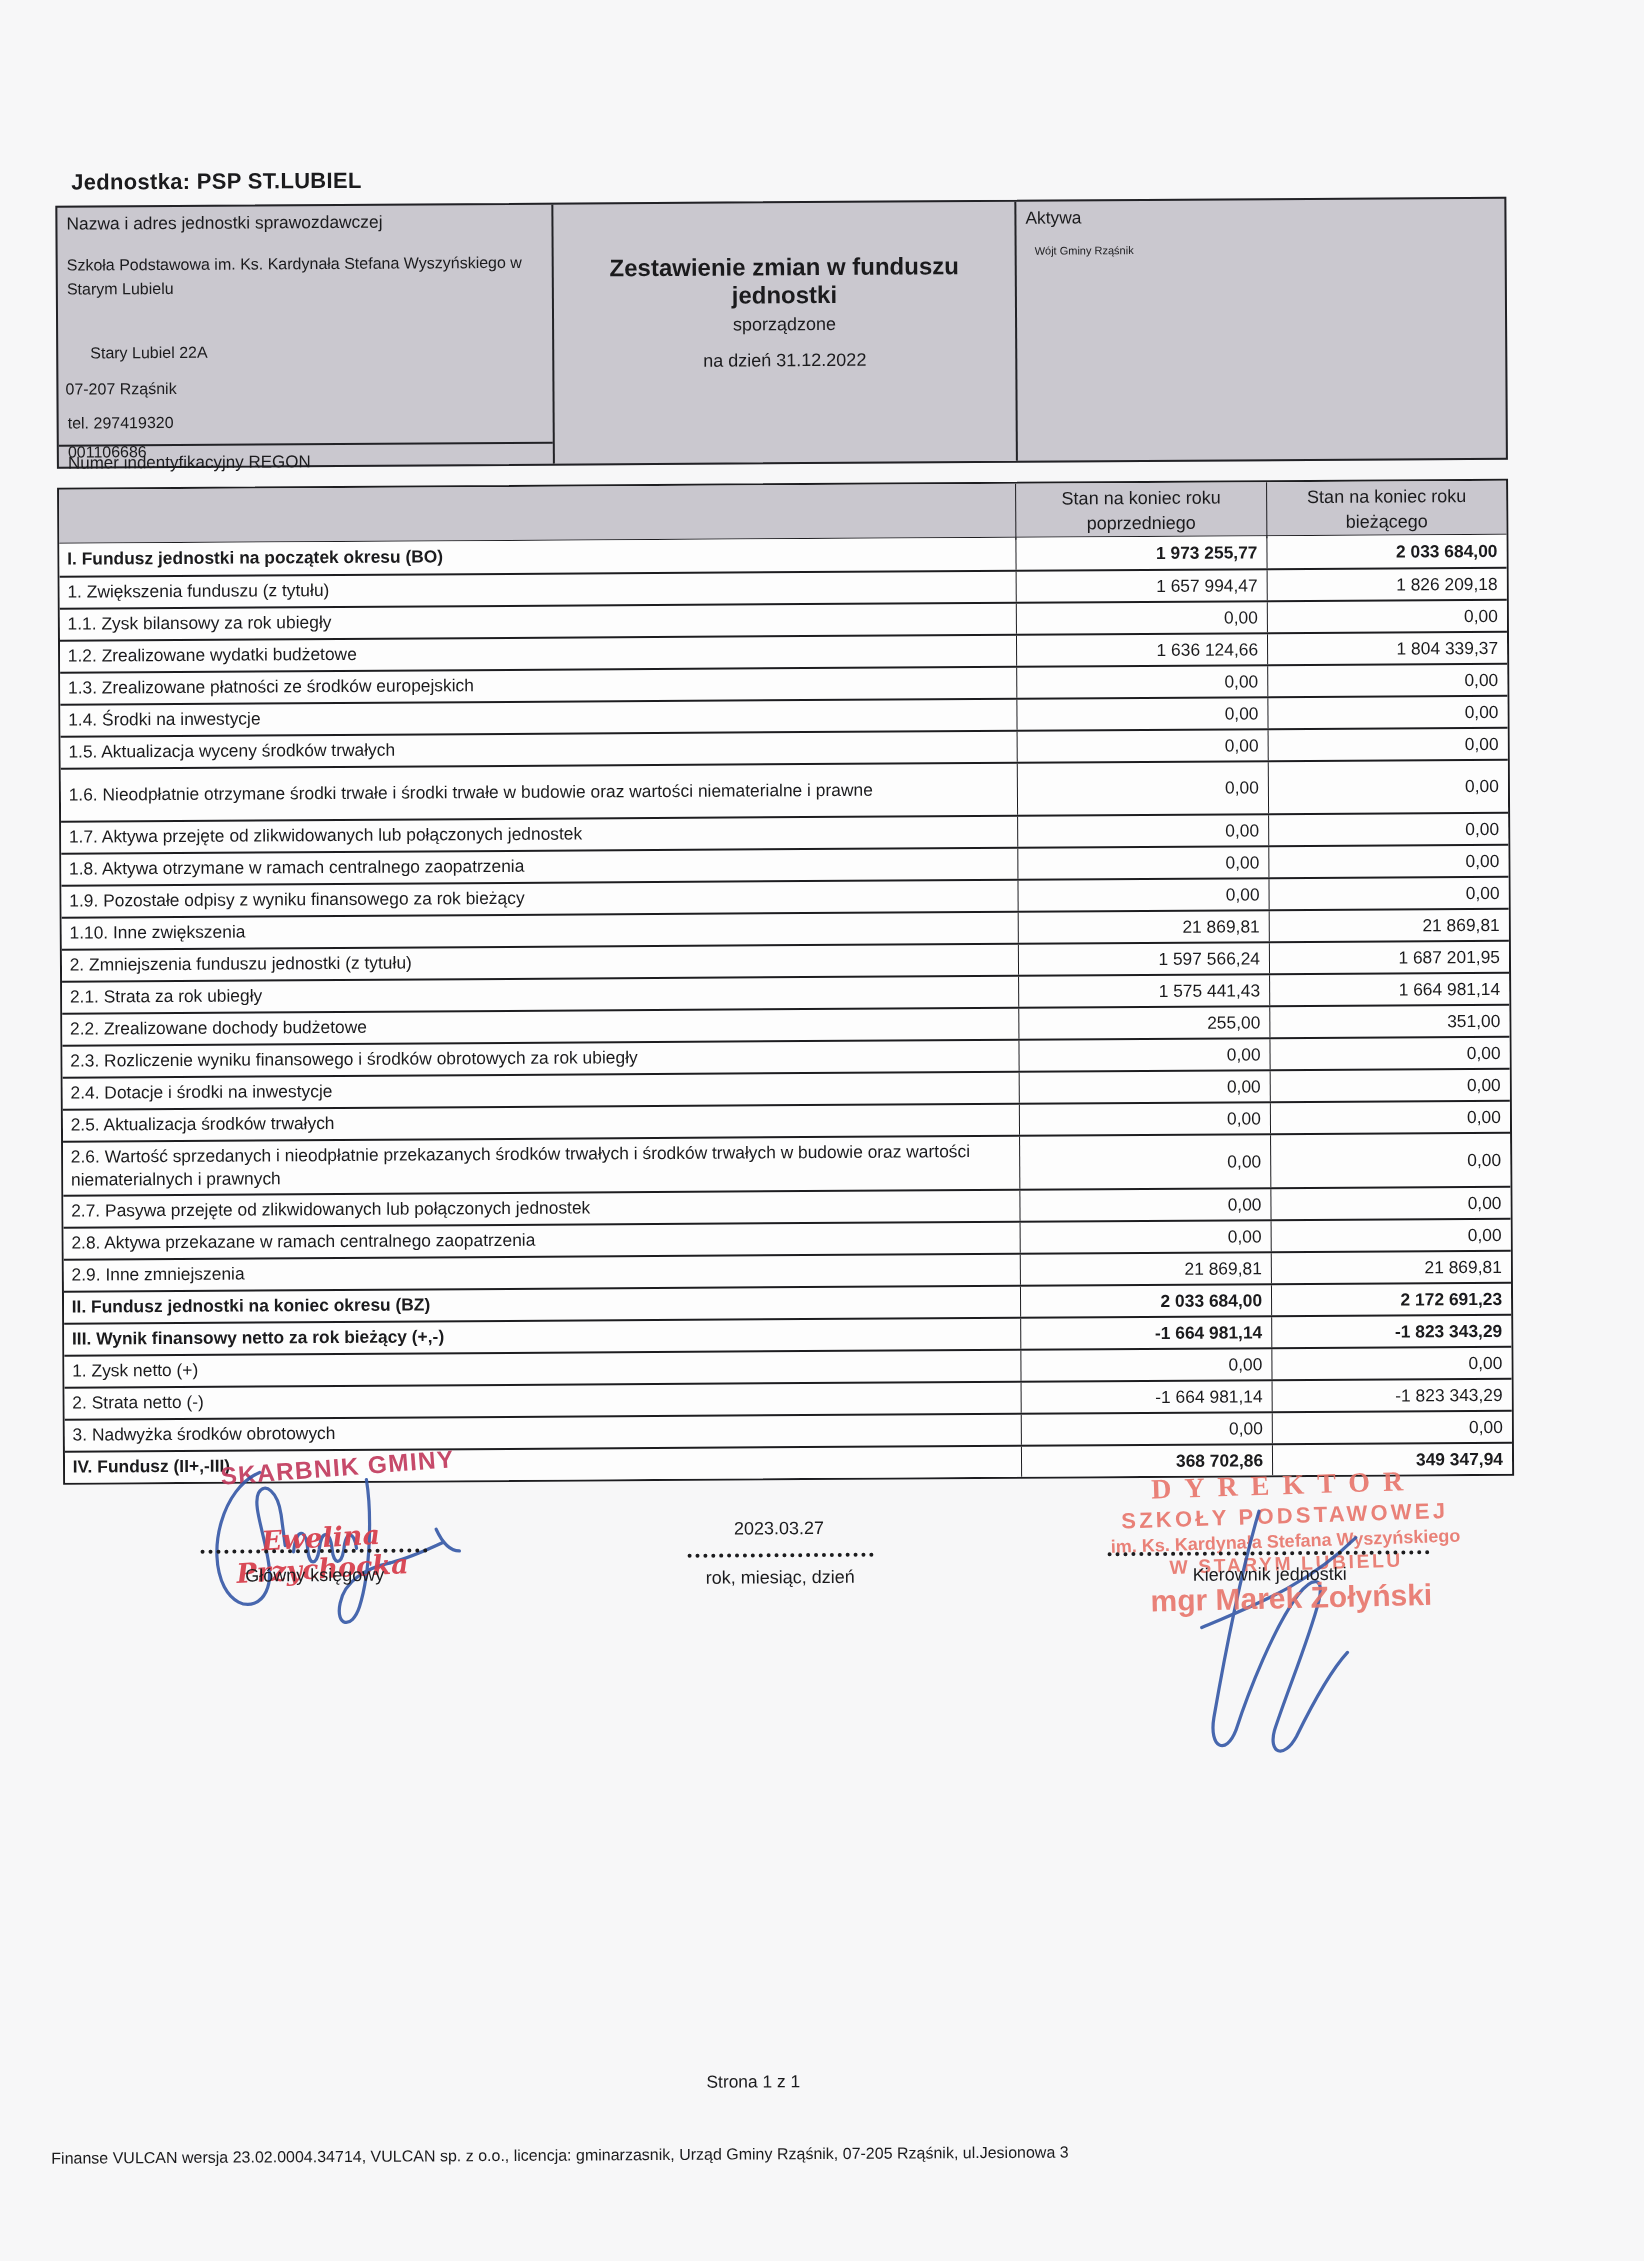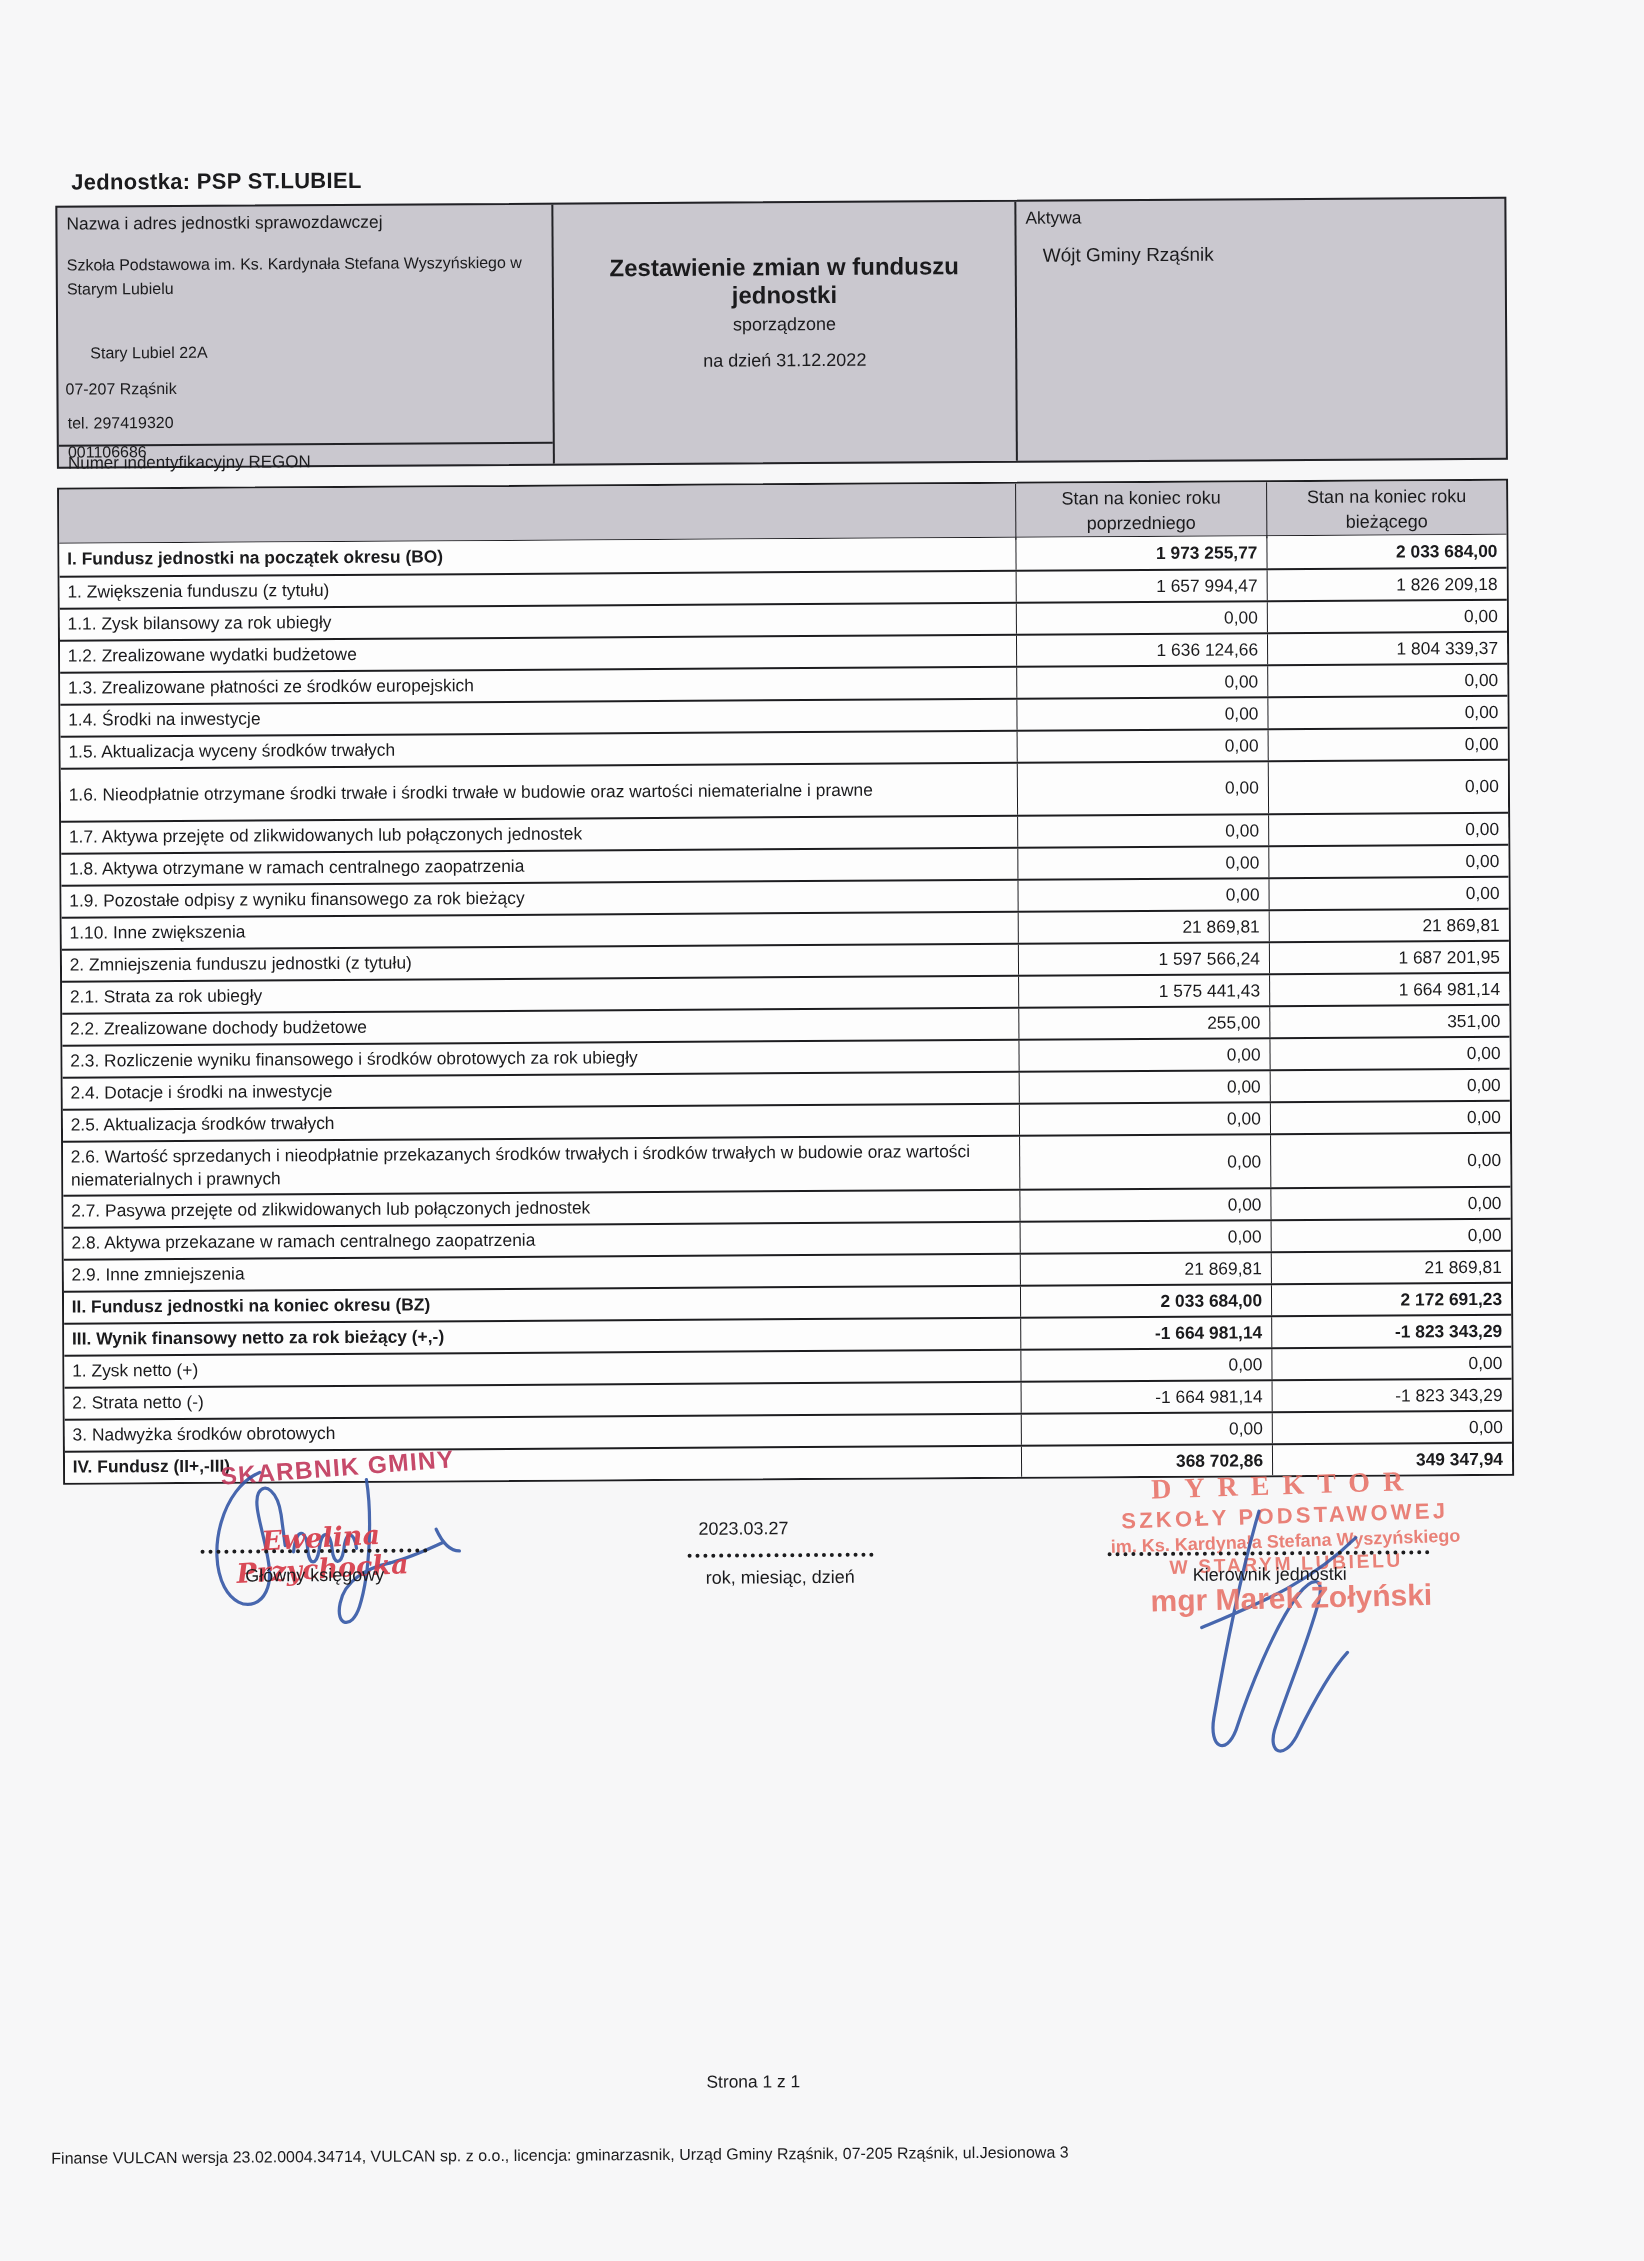--- a/index.html
+++ b/index.html
@@ -26,21 +26,21 @@
   .hb-unit-name{position:absolute;left:9px;top:46px;width:464px;font-size:16px;line-height:1.5;}
   .hb-street{position:absolute;left:9px;top:137px;font-size:16px;margin-left:23px;}
   .hb-postal{position:absolute;left:7px;top:173px;font-size:16px;}
   .hb-phone{position:absolute;left:9px;top:207px;font-size:16px;}
   .hb-divider{position:absolute;left:0;right:0;top:237px;border-top:2.6px solid #222226;}
   .hb-regon-label{position:absolute;left:9px;top:246px;font-size:17px;}
   .hb-regon-val{position:absolute;left:9px;bottom:5.2px;font-size:16px;}
   .hb-title{position:absolute;left:0;right:0;top:50px;text-align:center;font-size:24px;font-weight:700;}
   .hb-sub1{position:absolute;left:0;right:0;top:111px;text-align:center;font-size:18px;}
   .hb-sub2{position:absolute;left:0;right:0;top:147px;text-align:center;font-size:18px;}
-  .hb-addressee{position:absolute;left:26px;top:43px;font-size:19px;}
+  .hb-addressee{position:absolute;left:18px;top:43px;font-size:11px;}
 
   
   .fund-table{
     position:absolute;left:61px;top:483px;width:1451px;
     border:2.6px solid #1d1d20;box-sizing:border-box;background:#fdfdfd;
   }
   .trow{display:grid;grid-template-columns:956px 251px auto;box-sizing:border-box;}
   .trow + .trow{border-top:2.6px solid #1d1d20;}
   .thead{
     height:54px;background:#c9c7ce;border-bottom:1.3px solid #1d1d20;
@@ -65,21 +65,21 @@
     transform:rotate(-4deg);opacity:.92;
   }
   .stamp-left-name{
     position:absolute;left:174px;top:1519px;width:290px;text-align:center;
     font-family:"DejaVu Serif",serif;font-style:italic;font-weight:700;
     font-size:27px;color:#d8414f;transform:rotate(-3deg);opacity:.95;
   }
   .sig-line-left{position:absolute;left:198px;top:1546px;width:227px;}
   .role-left{position:absolute;left:193px;top:1562px;width:238px;}
 
-  .sig-date{position:absolute;left:696px;top:1518px;width:161px;text-align:left;font-size:18px;}
+  .sig-date{position:absolute;left:696px;top:1518px;width:161px;text-align:center;font-size:18px;}
   .sig-line-mid{position:absolute;left:685px;top:1553px;width:186px;}
   .role-mid{position:absolute;left:676px;top:1567px;width:203px;}
 
   .stamp-right{
     position:absolute;left:1089px;top:1470px;width:387px;text-align:center;
     color:#e8756b;transform:rotate(-1.5deg);opacity:.9;line-height:1.25;
   }
   .stamp-right .l1{font-family:"Liberation Serif",serif;font-size:28px;font-weight:700;letter-spacing:13px;}
   .stamp-right .l2{font-size:22px;font-weight:700;letter-spacing:3.2px;}
   .stamp-right .l3{font-size:18px;font-weight:700;}

